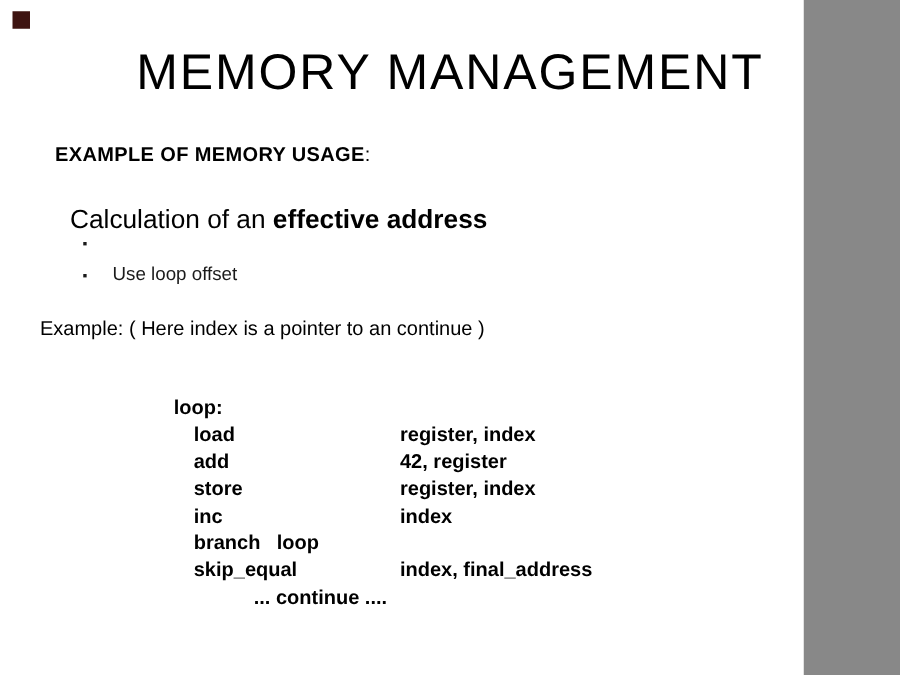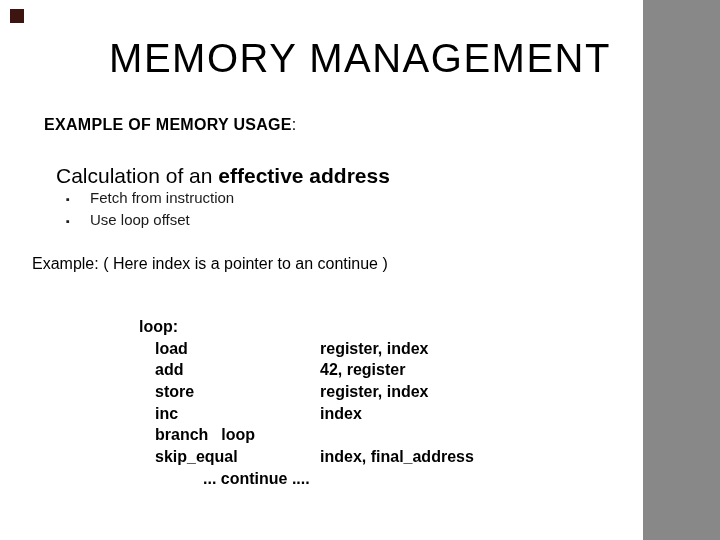--- a/index.html
+++ b/index.html
@@ -115,21 +115,20 @@
   <div class="corner-square tr" style="background: rgb(62, 20, 17);"></div>
 
   <div class="title">MEMORY MANAGEMENT</div>
 
   <div class="heading"><span class="b">EXAMPLE OF MEMORY USAGE</span><span>:</span></div>
 
   <div class="subheading"><span>Calculation of an </span><span class="b">effective address</span></div>
 
   <div class="bullet-row b1">
     <span class="glyph">▪</span>
-    <span>Fetch from instruction</span>
   </div>
   <div class="bullet-row b2">
     <span class="glyph">▪</span>
     <span>Use loop offset</span>
   </div>
 
   <div class="example-line">Example: ( Here index is a pointer to an continue )</div>
 
   <div class="code-block">
       <div class="code-line t-label"><span class="label-text">loop:</span></div>

